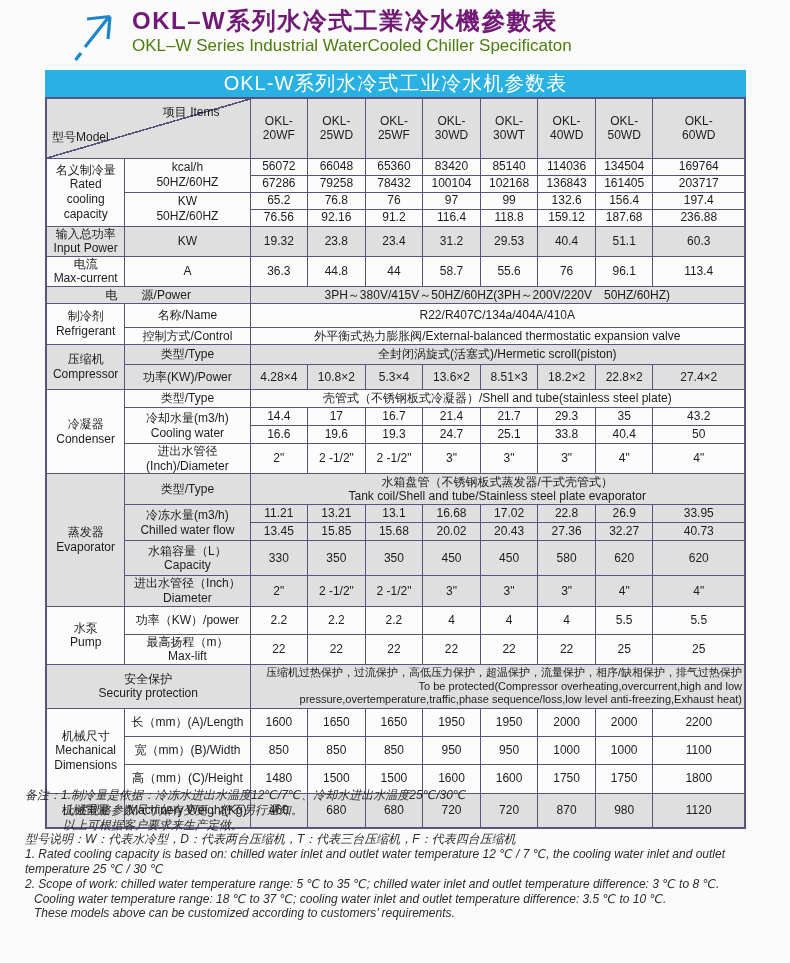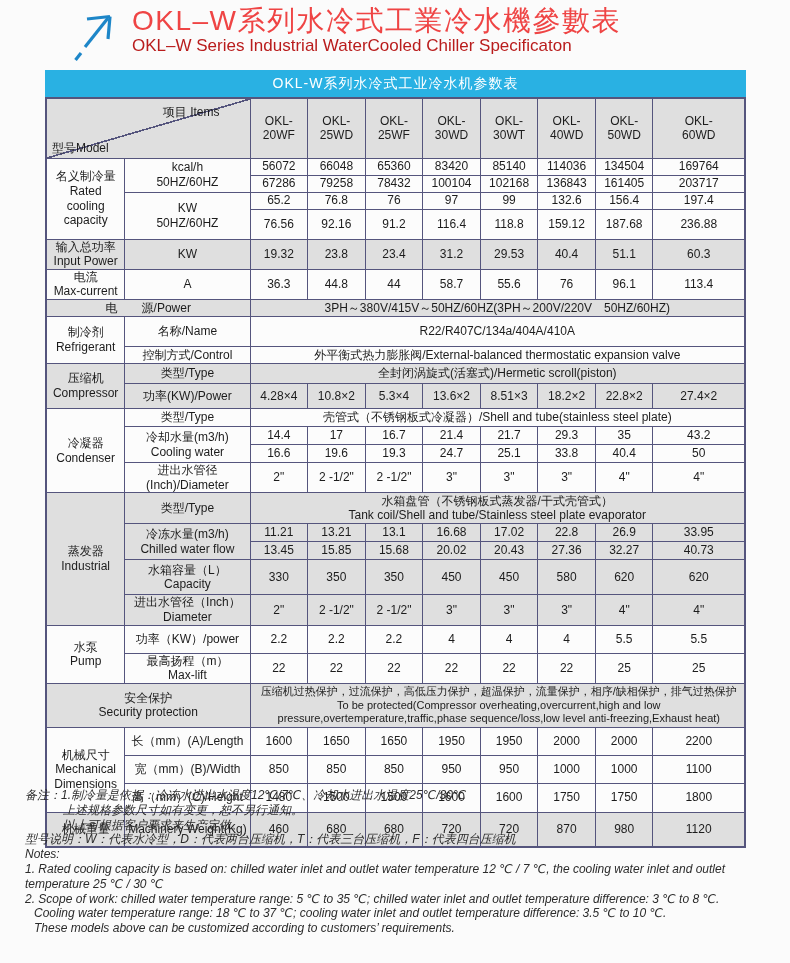--- a/index.html
+++ b/index.html
@@ -9,53 +9,53 @@
     font-family:"Liberation Sans","DejaVu Sans",sans-serif;
     color:#1c1c1c;
     -webkit-font-smoothing:antialiased;
   }
   .page{position:relative;width:790px;height:963px;overflow:hidden;}
 
   
   .doc-header{display:flex;align-items:flex-start;padding:7px 0 0 72px;}
   .logo{width:50px;height:52px;flex:0 0 auto;margin-top:2px;}
   .titles{margin-left:10px;}
-  .title-zh{font-size:28px;font-weight:400;letter-spacing:1.5px;color:#ef4444;line-height:28px;}
-  .title-en{font-size:17px;font-weight:400;color:#b91c1c;line-height:22px;}
+  .title-zh{font-size:24px;font-weight:700;letter-spacing:1.5px;color:#701a75;line-height:28px;}
+  .title-en{font-size:17px;font-weight:400;color:#4d7c0f;line-height:22px;}
 
   
   .table-wrap{position:absolute;left:45px;top:70px;width:701px;}
   .banner{
     height:27px;background:#29b1e3;color:#ffffff;
-    text-align:center;line-height:27px;font-size:14px;letter-spacing:1px;
+    text-align:center;line-height:27px;font-size:20px;letter-spacing:1px;
   }
 
   
   table{border-collapse:collapse;table-layout:fixed;width:701px;font-size:12px;}
   td{
     border:1px solid #55557d;
     text-align:center;vertical-align:middle;
     padding:0 2px;white-space:pre-line;line-height:1.22;
     overflow:hidden;
   }
   table{border:2px solid #55557d;}
   tr.g>td{background:#dfdfdf;}
   tr.w>td{background:#fcfcfc;}
-  td.left{text-align:center;padding-left:5px;margin-top:7px;}
+  td.left{text-align:right;padding-left:5px;margin-top:7px;}
   td.small{font-size:11px;}
 
   
   td.corner{position:relative;padding:0;}
   .corner-diag{
     position:absolute;inset:0;
     background:linear-gradient(to bottom right,
       transparent calc(50% - 0.8px), #55557d calc(50% - 0.8px),
       #55557d calc(50% + 0.8px), transparent calc(50% + 0.8px));
   }
-  .corner-model{position:absolute;left:5px;bottom:2px;font-size:12px;}
+  .corner-model{position:absolute;left:5px;bottom:13px;font-size:12px;}
   .corner-items{position:absolute;right:30px;top:6px;font-size:12px;}
 
   
   .notes{position:absolute;left:25px;top:788px;width:752px;font-size:12px;line-height:14.8px;color:#2b2b2b;}
   .notes div{margin:0;font-style:italic;}
   .ind1{padding-left:30px;}
   .ind2{padding-left:38px;}
   .ind3{padding-left:9px;}
   .en-block{margin-top:1px;}
 </style>
@@ -153,21 +153,21 @@
 50HZ/60HZ</td>
         <td>65.2</td>
         <td>76.8</td>
         <td>76</td>
         <td>97</td>
         <td>99</td>
         <td>132.6</td>
         <td>156.4</td>
         <td>197.4</td>
       </tr>
-      <tr class="w" style="height:30px">
+      <tr class="w" style="height:17px">
         <td>76.56</td>
         <td>92.16</td>
         <td>91.2</td>
         <td>116.4</td>
         <td>118.8</td>
         <td>159.12</td>
         <td>187.68</td>
         <td>236.88</td>
       </tr>
 
@@ -197,21 +197,21 @@
         <td>76</td>
         <td>96.1</td>
         <td>113.4</td>
       </tr>
 
       <tr class="g" style="height:17px">
         <td colspan="2">电　　源/Power</td>
         <td colspan="8">3PH～380V/415V～50HZ/60HZ(3PH～200V/220V　50HZ/60HZ)</td>
       </tr>
 
-      <tr class="w" style="height:30px">
+      <tr class="w" style="height:24px">
         <td rowspan="2">制冷剂
 Refrigerant</td>
         <td>名称/Name</td>
         <td colspan="8">R22/R407C/134a/404A/410A</td>
       </tr>
       <tr class="w" style="height:17px">
         <td>控制方式/Control</td>
         <td colspan="8">外平衡式热力膨胀阀/External-balanced thermostatic expansion valve</td>
       </tr>
 
@@ -269,21 +269,21 @@
         <td>2 -1/2"</td>
         <td>3"</td>
         <td>3"</td>
         <td>3"</td>
         <td>4"</td>
         <td>4"</td>
       </tr>
 
       <tr class="g" style="height:31px">
         <td rowspan="5">蒸发器
-Industrial</td>
+Evaporator</td>
         <td>类型/Type</td>
         <td colspan="8">水箱盘管（不锈钢板式蒸发器/干式壳管式）
 Tank coil/Shell and tube/Stainless steel plate evaporator</td>
       </tr>
       <tr class="g" style="height:18px">
         <td rowspan="2">冷冻水量(m3/h)
 Chilled water flow</td>
         <td>11.21</td>
         <td>13.21</td>
         <td>13.1</td>
@@ -413,20 +413,19 @@
       </tr>
     </tbody>
       </table>
   </div>
 
   <div class="notes">
     <div>备注：1.制冷量是依据：冷冻水进出水温度12℃/7℃、冷却水进出水温度25℃/30℃</div>
     <div class="ind2">上述规格参数尺寸如有变更，恕不另行通知。</div>
     <div class="ind2">以上可根据客户要求来生产定做。</div>
     <div>型号说明：W：代表水冷型，D：代表两台压缩机，T：代表三台压缩机，F：代表四台压缩机</div>
-    <div class="en-block">Notes:</div>
     <div>1. Rated cooling capacity is based on: chilled water inlet and outlet water temperature 12 ℃ / 7 ℃, the cooling water inlet and outlet temperature 25 ℃ / 30 ℃</div>
     <div>2. Scope of work: chilled water temperature range: 5 ℃ to 35 ℃; chilled water inlet and outlet temperature difference: 3 ℃ to 8 ℃.</div>
     <div class="ind3">Cooling water temperature range: 18 ℃ to 37 ℃; cooling water inlet and outlet temperature difference: 3.5 ℃ to 10 ℃.</div>
     <div class="ind3">These models above can be customized according to customers’ requirements.</div>
   </div>
 
 </div>
 
 </body></html>

